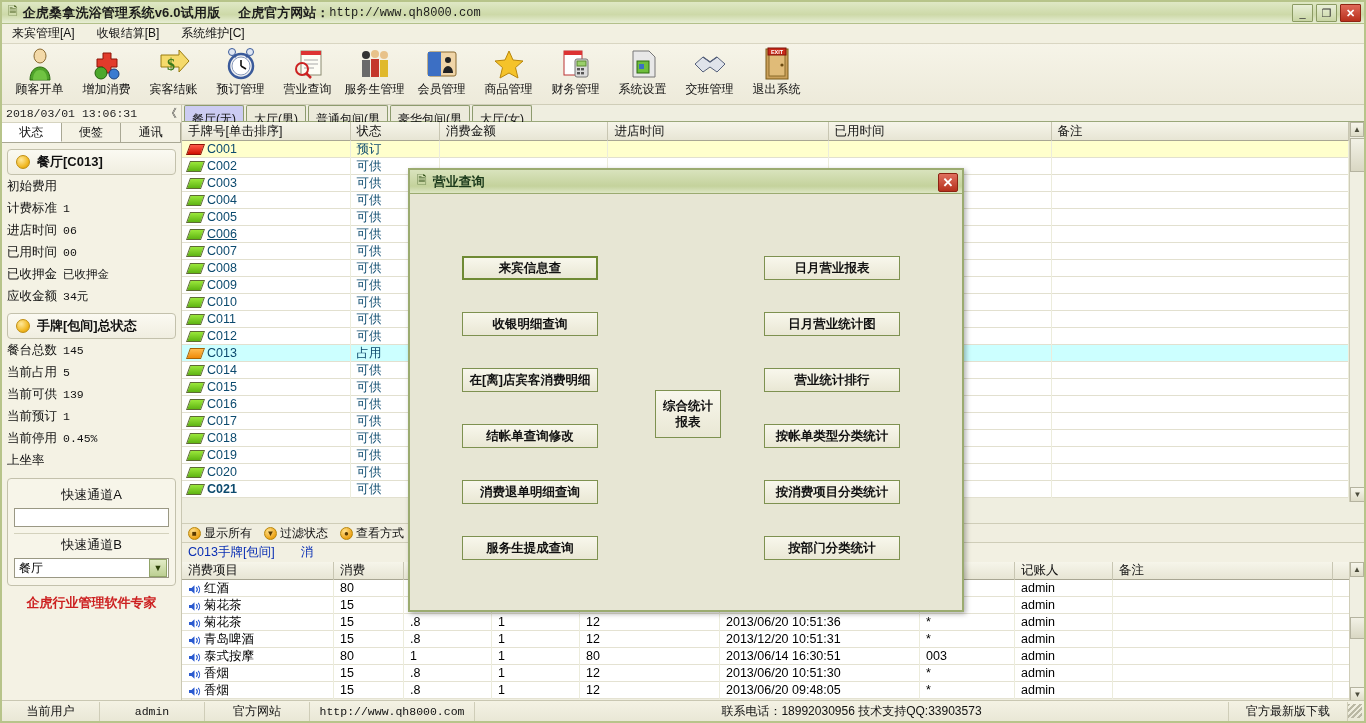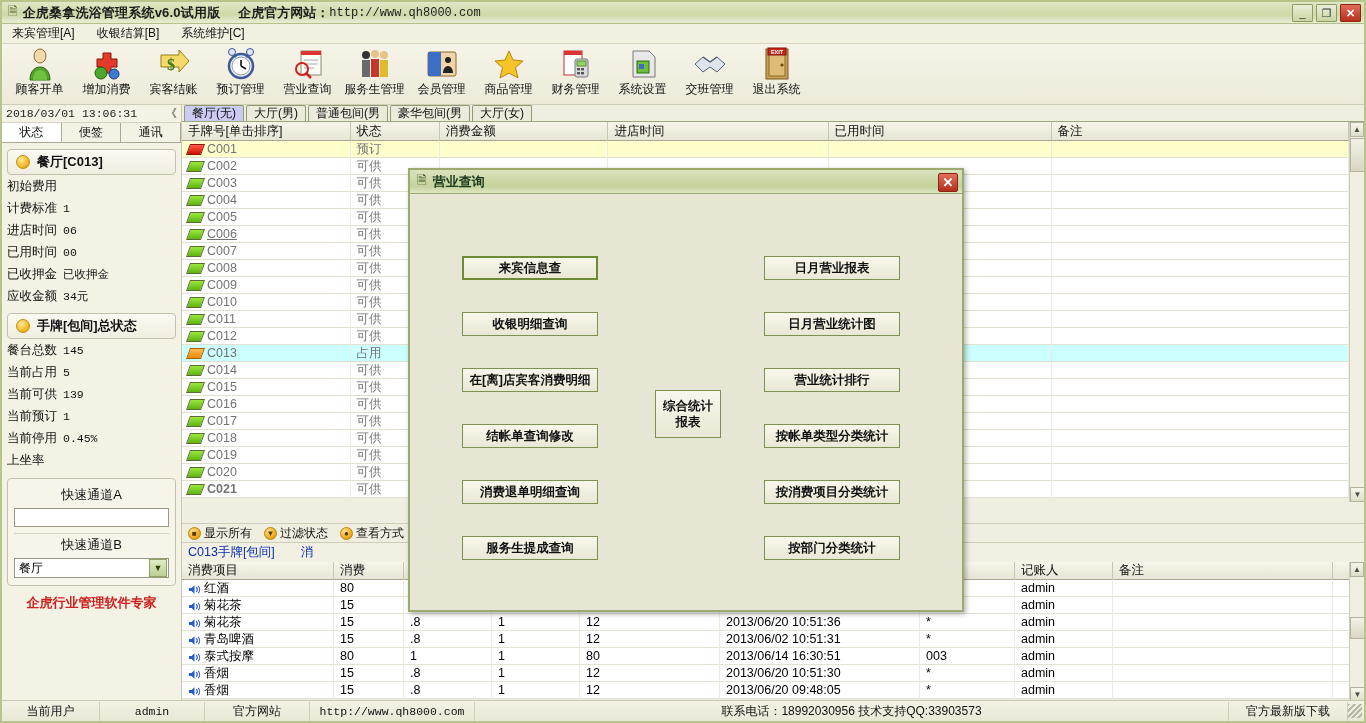--- a/index.html
+++ b/index.html
@@ -135,41 +135,41 @@
   
   .main {
     position: absolute; left: 180px; top: 103px; right: 0; bottom: 21px;
     background: #efeee0; overflow: hidden;
   }
   .tabstrip {
     height: 17px; display: flex; align-items: flex-end; padding-left: 2px;
     background: #efeee0; border-bottom: 1px solid #9aa77a;
   }
   .tab {
-    height: 16px; line-height: 15px; padding: 0 7px; font-size: 12px;
+    height: 16px; line-height: 15px; padding: 6px 7px; font-size: 12px;
     border: 1px solid #8d9b6e; border-bottom: none; background: #eceadb;
     margin-right: 2px; cursor: pointer; color: #111;
     border-radius: 2px 2px 0 0;
   }
   .tab.active { background: #ccccf2; font-weight: normal; }
 
   
   .gridwrap { position: relative; }
   .ghead {
     display: flex; height: 19px; align-items: center;
     background: linear-gradient(#f6f5ea, #e7e5d4);
     border-bottom: 1px solid #a8a693;
     font-size: 12.5px; color: #111;
   }
   .ghead .gh {
     padding-left: 6px; border-right: 1px solid #c8c6b2; height: 19px; line-height: 18px;
     overflow: hidden; white-space: nowrap; cursor: pointer;
   }
   .grow { display: flex; height: 17px; align-items: center; border-bottom: 1px solid #e2e0cf;
-          font-size: 12.5px; color: #737373; background: #fff; }
+          font-size: 12.5px; color: #0c4a6e; background: #fff; }
   .grow.alt { background: #ffffcc; }
   .grow.sel { background: #ccffff; }
   .grow .gc {
     padding-left: 6px; height: 17px; line-height: 16px; overflow: hidden;
     white-space: nowrap; border-right: 1px solid #ececdc;
   }
   .chip {
     display: inline-block; width: 15px; height: 11px; margin-right: 4px;
     vertical-align: middle; transform: skewX(-20deg);
     border: 1px solid #5d6b32;
@@ -807,21 +807,21 @@
           <div class="brow">
             <div class="bc" style="width: 152px;"><span class="spk"><svg width="13" height="11" viewBox="0 0 13 11">
                   <path d="M1 4h2.5L6.5 1.2v8.6L3.5 7H1z" fill="#2a5ad0"></path>
                   <path d="M8.3 3.2a3.4 3.4 0 010 4.6" stroke="#2a5ad0" fill="none" stroke-width="1.1"></path>
                   <path d="M10.2 1.8a5.6 5.6 0 010 7.4" stroke="#2a5ad0" fill="none" stroke-width="1.1"></path>
                 </svg></span><span>青岛啤酒</span></div>
             <div class="bc" style="width: 70px;">15</div>
             <div class="bc" style="width: 88px;">.8</div>
             <div class="bc" style="width: 88px;">1</div>
             <div class="bc" style="width: 140px;">12</div>
-            <div class="bc" style="width: 200px;">2013/06/02 10:51:31</div>
+            <div class="bc" style="width: 200px;">2013/12/20 10:51:31</div>
             <div class="bc" style="width: 95px;">*</div>
             <div class="bc" style="width: 98px;">admin</div>
             <div class="bc" style="width: 220px;"></div>
           </div>
           <div class="brow">
             <div class="bc" style="width: 152px;"><span class="spk"><svg width="13" height="11" viewBox="0 0 13 11">
                   <path d="M1 4h2.5L6.5 1.2v8.6L3.5 7H1z" fill="#2a5ad0"></path>
                   <path d="M8.3 3.2a3.4 3.4 0 010 4.6" stroke="#2a5ad0" fill="none" stroke-width="1.1"></path>
                   <path d="M10.2 1.8a5.6 5.6 0 010 7.4" stroke="#2a5ad0" fill="none" stroke-width="1.1"></path>
                 </svg></span><span>泰式按摩</span></div>

